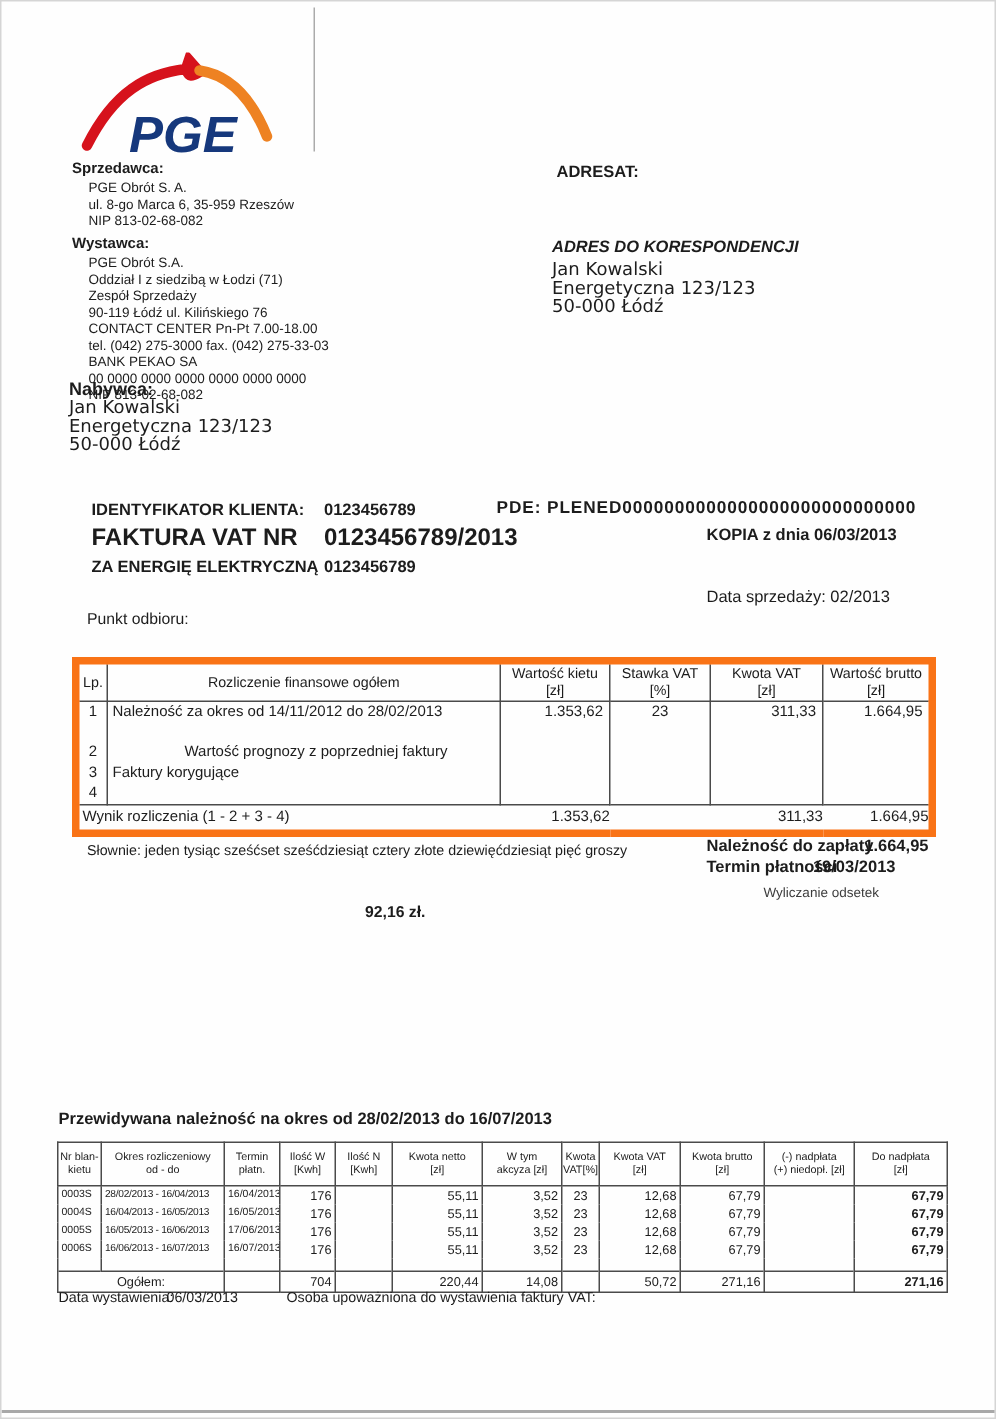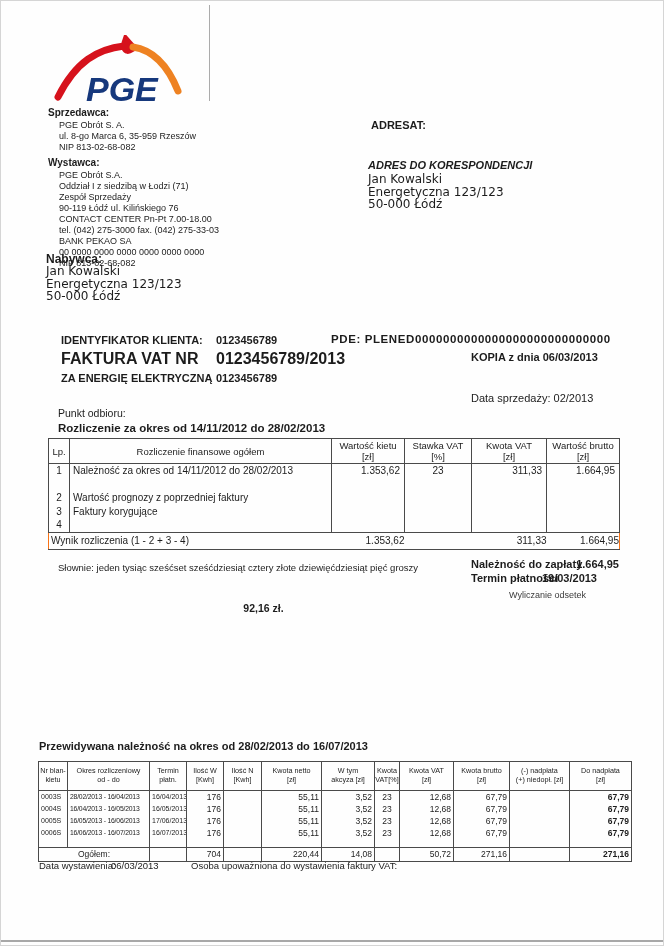--- a/index.html
+++ b/index.html
@@ -13,21 +13,21 @@
   .small{font-size:9px;line-height:11px;}
   .addr{font-family:"DejaVu Sans",sans-serif;font-size:12px;line-height:12.5px;}
   .fold{position:absolute;left:208px;top:4px;width:1px;height:96px;background:#ababab;}
   .bottomline{position:absolute;left:0;top:939px;width:664px;height:2px;background:#a8a8a8;}
 
   
   .logo{left:53px;top:34px;width:134px;height:72px;}
   .logo svg{display:block;}
 
   
-  table.main{border-collapse:collapse;table-layout:fixed;position:absolute;left:47px;top:437px;width:571px;font-size:10px;border:1px solid #f97316;padding-left:18px;}
+  table.main{border-collapse:collapse;table-layout:fixed;position:absolute;left:47px;top:437px;width:571px;font-size:10px;border:5px solid #f97316;padding-left:18px;}
   table.main th{border:1px solid #4a4a4a;font-weight:normal;font-size:9.5px;line-height:11px;text-align:center;padding:1px 0;vertical-align:middle;}
   table.main td.bd{border-left:1px solid #4a4a4a;border-right:1px solid #4a4a4a;border-bottom:1px solid #4a4a4a;vertical-align:top;height:66px;padding:0;}
   .mline{height:13.5px;line-height:13.5px;font-size:10px;white-space:nowrap;overflow:hidden;}
   .num{text-align:right;padding-right:4px;}
   .ctr{text-align:center;}
   table.main td.ft{border-top:1px solid #4a4a4a;border-bottom:1px solid #4a4a4a;height:16px;font-size:10px;padding:0;vertical-align:middle;}
 
   
   table.fc{border-collapse:collapse;table-layout:fixed;position:absolute;left:37px;top:760px;width:593px;border:1px solid #4a4a4a;font-size:8.5px;}
   table.fc th{border:1px solid #4a4a4a;font-weight:normal;font-size:7.2px;line-height:8.6px;text-align:center;vertical-align:middle;padding:1px 0;height:26px;}
@@ -71,42 +71,41 @@
     <div>NIP 813-02-68-082</div>
   </div>
 
   <div class="abs b" style="left:45px;top:251px;font-size:12px;">Nabywca:</div>
   <div class="abs addr" style="left:45px;top:264px;">
     <div>Jan Kowalski</div>
     <div>Energetyczna 123/123</div>
     <div>50-000 Łódź</div>
   </div>
 
-  <div class="abs b" style="left:370px;top:108px;font-size:11px;margin-top:10px;">ADRESAT:</div>
+  <div class="abs b" style="left:370px;top:108px;font-size:11px;">ADRESAT:</div>
   <div class="abs b" style="left:367px;top:158px;font-size:11px;font-style:italic;">ADRES DO KORESPONDENCJI</div>
   <div class="abs addr" style="left:367px;top:172px;">
     <div>Jan Kowalski</div>
     <div>Energetyczna 123/123</div>
     <div>50-000 Łódź</div>
   </div>
 
   <div class="abs b" style="left:60px;top:333px;font-size:11px;">IDENTYFIKATOR KLIENTA:</div>
   <div class="abs b" style="left:215px;top:333px;font-size:11px;">0123456789</div>
   <div class="abs b" style="left:330px;top:332px;font-size:11.5px;letter-spacing:0.6px;">PDE: PLENED0000000000000000000000000000</div>
 
   <div class="abs b" style="left:60px;top:349px;font-size:16px;">FAKTURA VAT NR</div>
   <div class="abs b" style="left:215px;top:349px;font-size:16px;">0123456789/2013</div>
   <div class="abs b" style="left:470px;top:350px;font-size:11px;">KOPIA  z dnia  06/03/2013</div>
 
   <div class="abs b" style="left:60px;top:371px;font-size:11px;">ZA ENERGIĘ ELEKTRYCZNĄ</div>
   <div class="abs b" style="left:215px;top:371px;font-size:11px;">0123456789</div>
 
   <div class="abs" style="left:470px;top:391px;font-size:11px;">Data sprzedaży: 02/2013</div>
   <div class="abs" style="left:57px;top:406px;font-size:10.5px;">Punkt odbioru:</div>
-  <div class="abs b" style="left:57px;top:421px;font-size:11.5px;">Rozliczenie za okres od  14/11/2012  do  28/02/2013</div>
 
   <table class="main">
     <colgroup>
         <col style="width:21px">
         <col style="width:262px">
         <col style="width:73px">
         <col style="width:67px">
         <col style="width:75px">
         <col style="width:73px">
       </colgroup>
@@ -141,21 +140,21 @@
         <td class="bd">
           <div class="mline ctr">1</div>
           <div class="mline"></div>
           <div class="mline ctr">2</div>
           <div class="mline ctr">3</div>
           <div class="mline ctr">4</div>
         </td>
         <td class="bd">
           <div class="mline" style="padding-left:3px;">Należność za okres  od  14/11/2012  do  28/02/2013</div>
           <div class="mline"></div>
-          <div class="mline" style="padding-left:3px;">Wartość prognozy z poprzedniej faktury</div>
+          <div class="mline" style="padding-left:3px;margin-left:48px;">Wartość prognozy z poprzedniej faktury</div>
           <div class="mline" style="padding-left:3px;">Faktury korygujące</div>
           <div class="mline" style="padding-left:3px;"></div>
         </td>
         <td class="bd">
             <div class="mline num">1.353,62</div>
           </td>
         <td class="bd">
             <div class="mline ctr">23</div>
           </td>
         <td class="bd">

